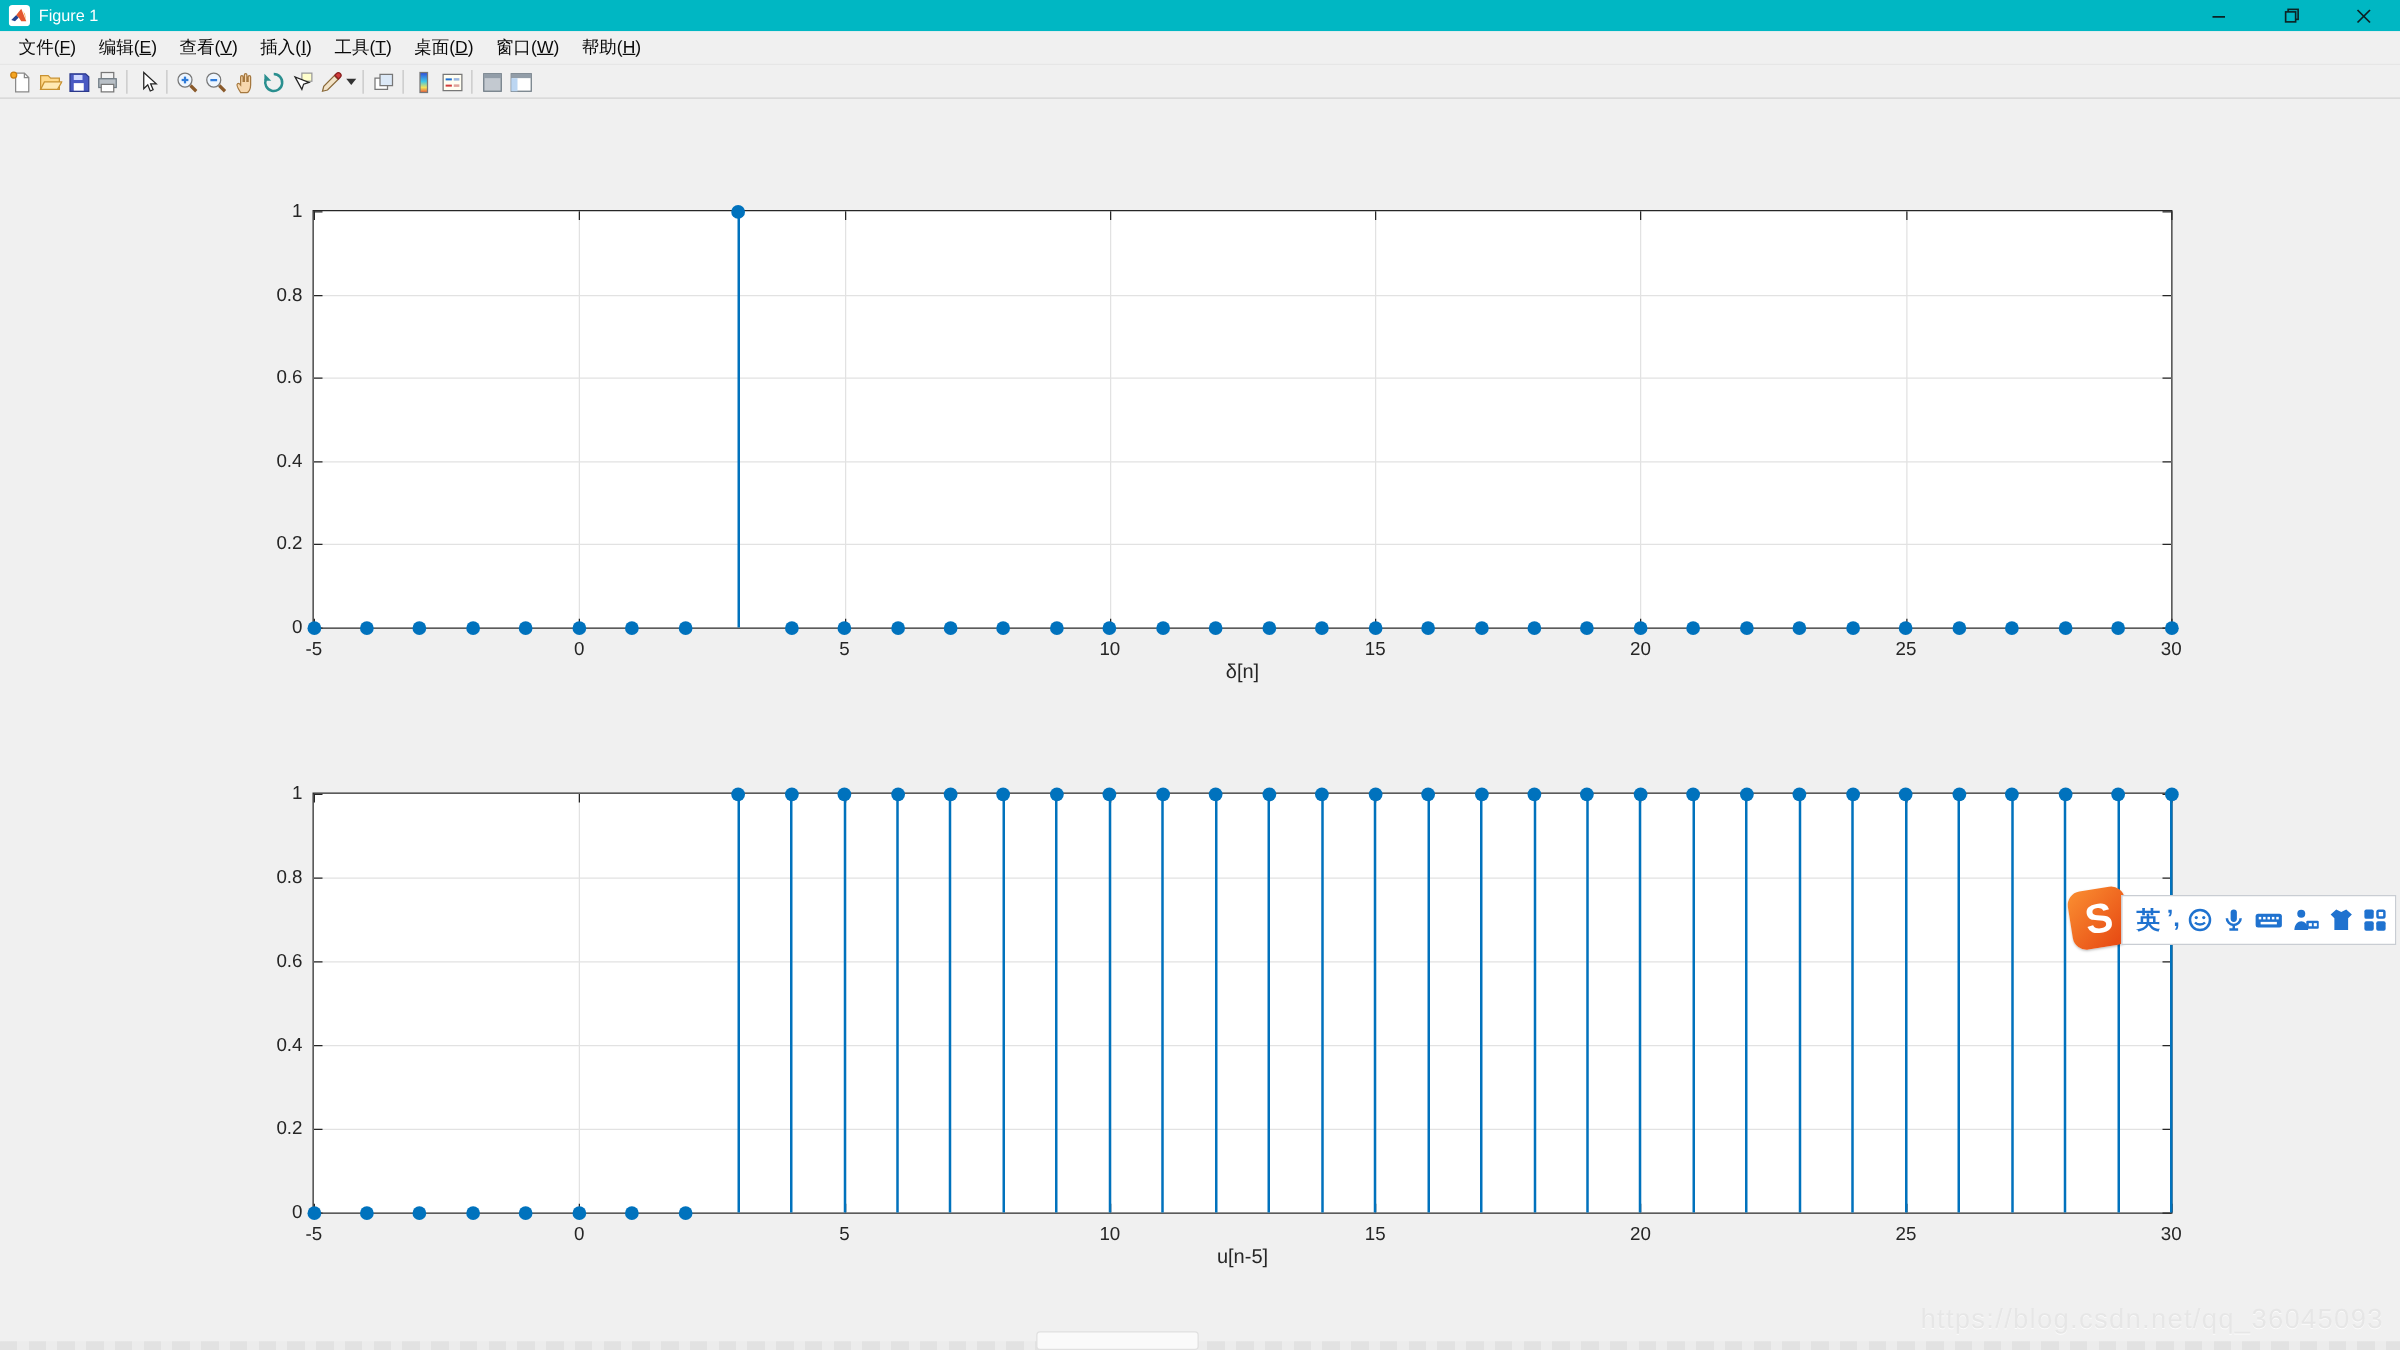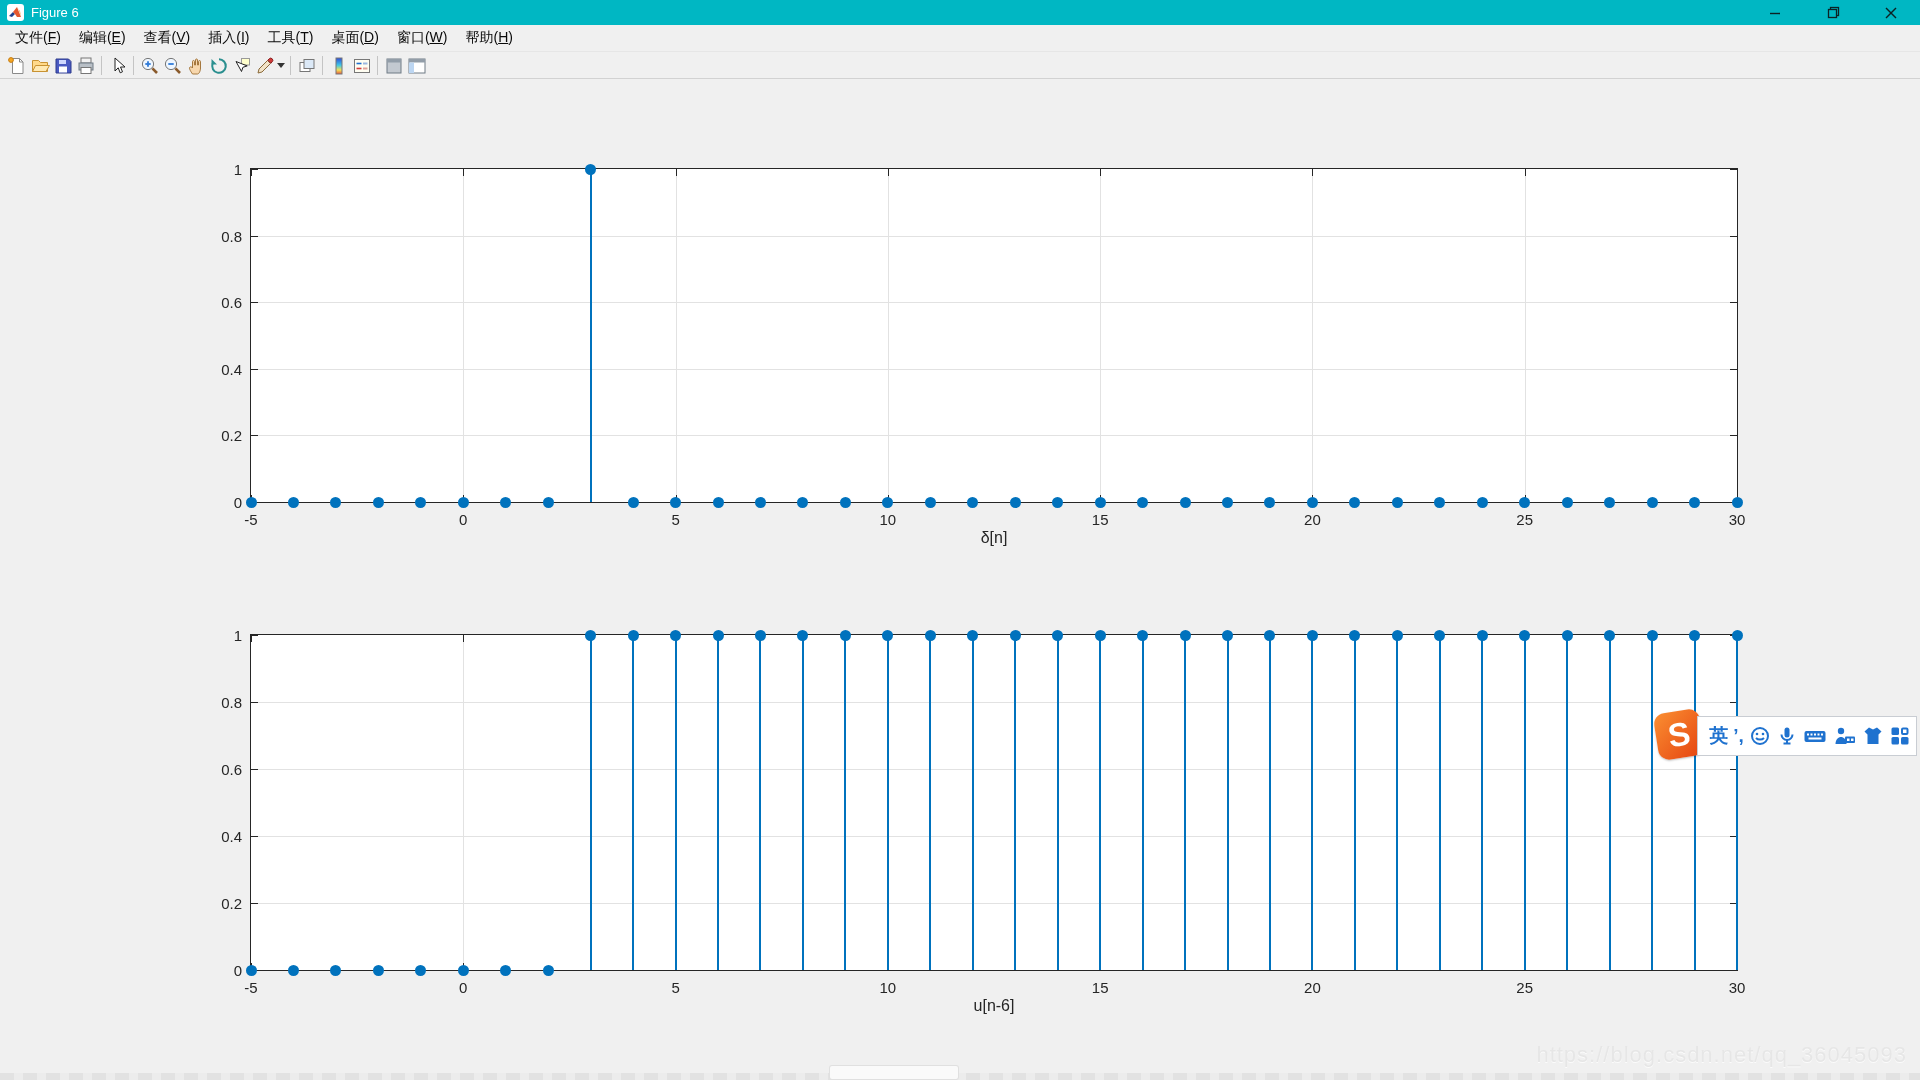--- a/index.html
+++ b/index.html
@@ -71,21 +71,21 @@
 
   <div class="titlebar">
     <span class="app-icon">
       <svg viewBox="0 0 17 17" width="17" height="17">
         <rect x="0" y="0" width="17" height="17" rx="3" fill="#ffffff"></rect>
         <polygon points="2,12 6,8 8,10 5,13" fill="#22418f"></polygon>
         <polygon points="6,8 10,3 14,13 10,13 8,10" fill="#e4572e"></polygon>
         <polygon points="10,3 12,6 14,13 13,7" fill="#f59e42"></polygon>
       </svg>
     </span>
-    <span class="title">Figure 6</span>
+    <span class="title">Figure 1</span>
     <div class="win-controls">
       <div class="win-btn">
         <svg width="12" height="12" viewBox="0 0 12 12">
             <line x1="1" y1="6.5" x2="11" y2="6.5" stroke="#0c2224" stroke-width="1.4"></line>
           </svg>
       </div>
       <div class="win-btn">
         <svg width="13" height="13" viewBox="0 0 13 13">
           <rect x="3.5" y="1.5" width="8" height="8" fill="none" stroke="#0c2224" stroke-width="1.3"></rect>
           <rect x="1.5" y="3.5" width="8" height="8" fill="#00b7c3" stroke="#0c2224" stroke-width="1.3"></rect>
@@ -320,21 +320,21 @@
       <div class="x-lab" style="left: 1486px; top: 342px;">30</div>
       <div class="y-lab" style="left: -9px; top: 333px;">0</div>
       <div class="y-lab" style="left: -9px; top: 266.4px;">0.2</div>
       <div class="y-lab" style="left: -9px; top: 199.8px;">0.4</div>
       <div class="y-lab" style="left: -9px; top: 133.2px;">0.6</div>
       <div class="y-lab" style="left: -9px; top: 66.6px;">0.8</div>
       <div class="y-lab" style="left: -9px; top: 0px;">1</div>
     </div>
 
   <div class="axes" id="axes2" style="left: 250px; top: 634px; width: 1488px; height: 337px;">
-    <div class="axis-xlabel">u[n-6]</div>
+    <div class="axis-xlabel">u[n-5]</div>
   <div class="grid-v" style="left: 212.286px; height: 335px;"></div>
       <div class="grid-v" style="left: 424.571px; height: 335px;"></div>
       <div class="grid-v" style="left: 636.857px; height: 335px;"></div>
       <div class="grid-v" style="left: 849.143px; height: 335px;"></div>
       <div class="grid-v" style="left: 1061.43px; height: 335px;"></div>
       <div class="grid-v" style="left: 1273.71px; height: 335px;"></div>
       <div class="grid-h" style="top: 268px; width: 1486px;"></div>
       <div class="grid-h" style="top: 201px; width: 1486px;"></div>
       <div class="grid-h" style="top: 134px; width: 1486px;"></div>
       <div class="grid-h" style="top: 67px; width: 1486px;"></div>

